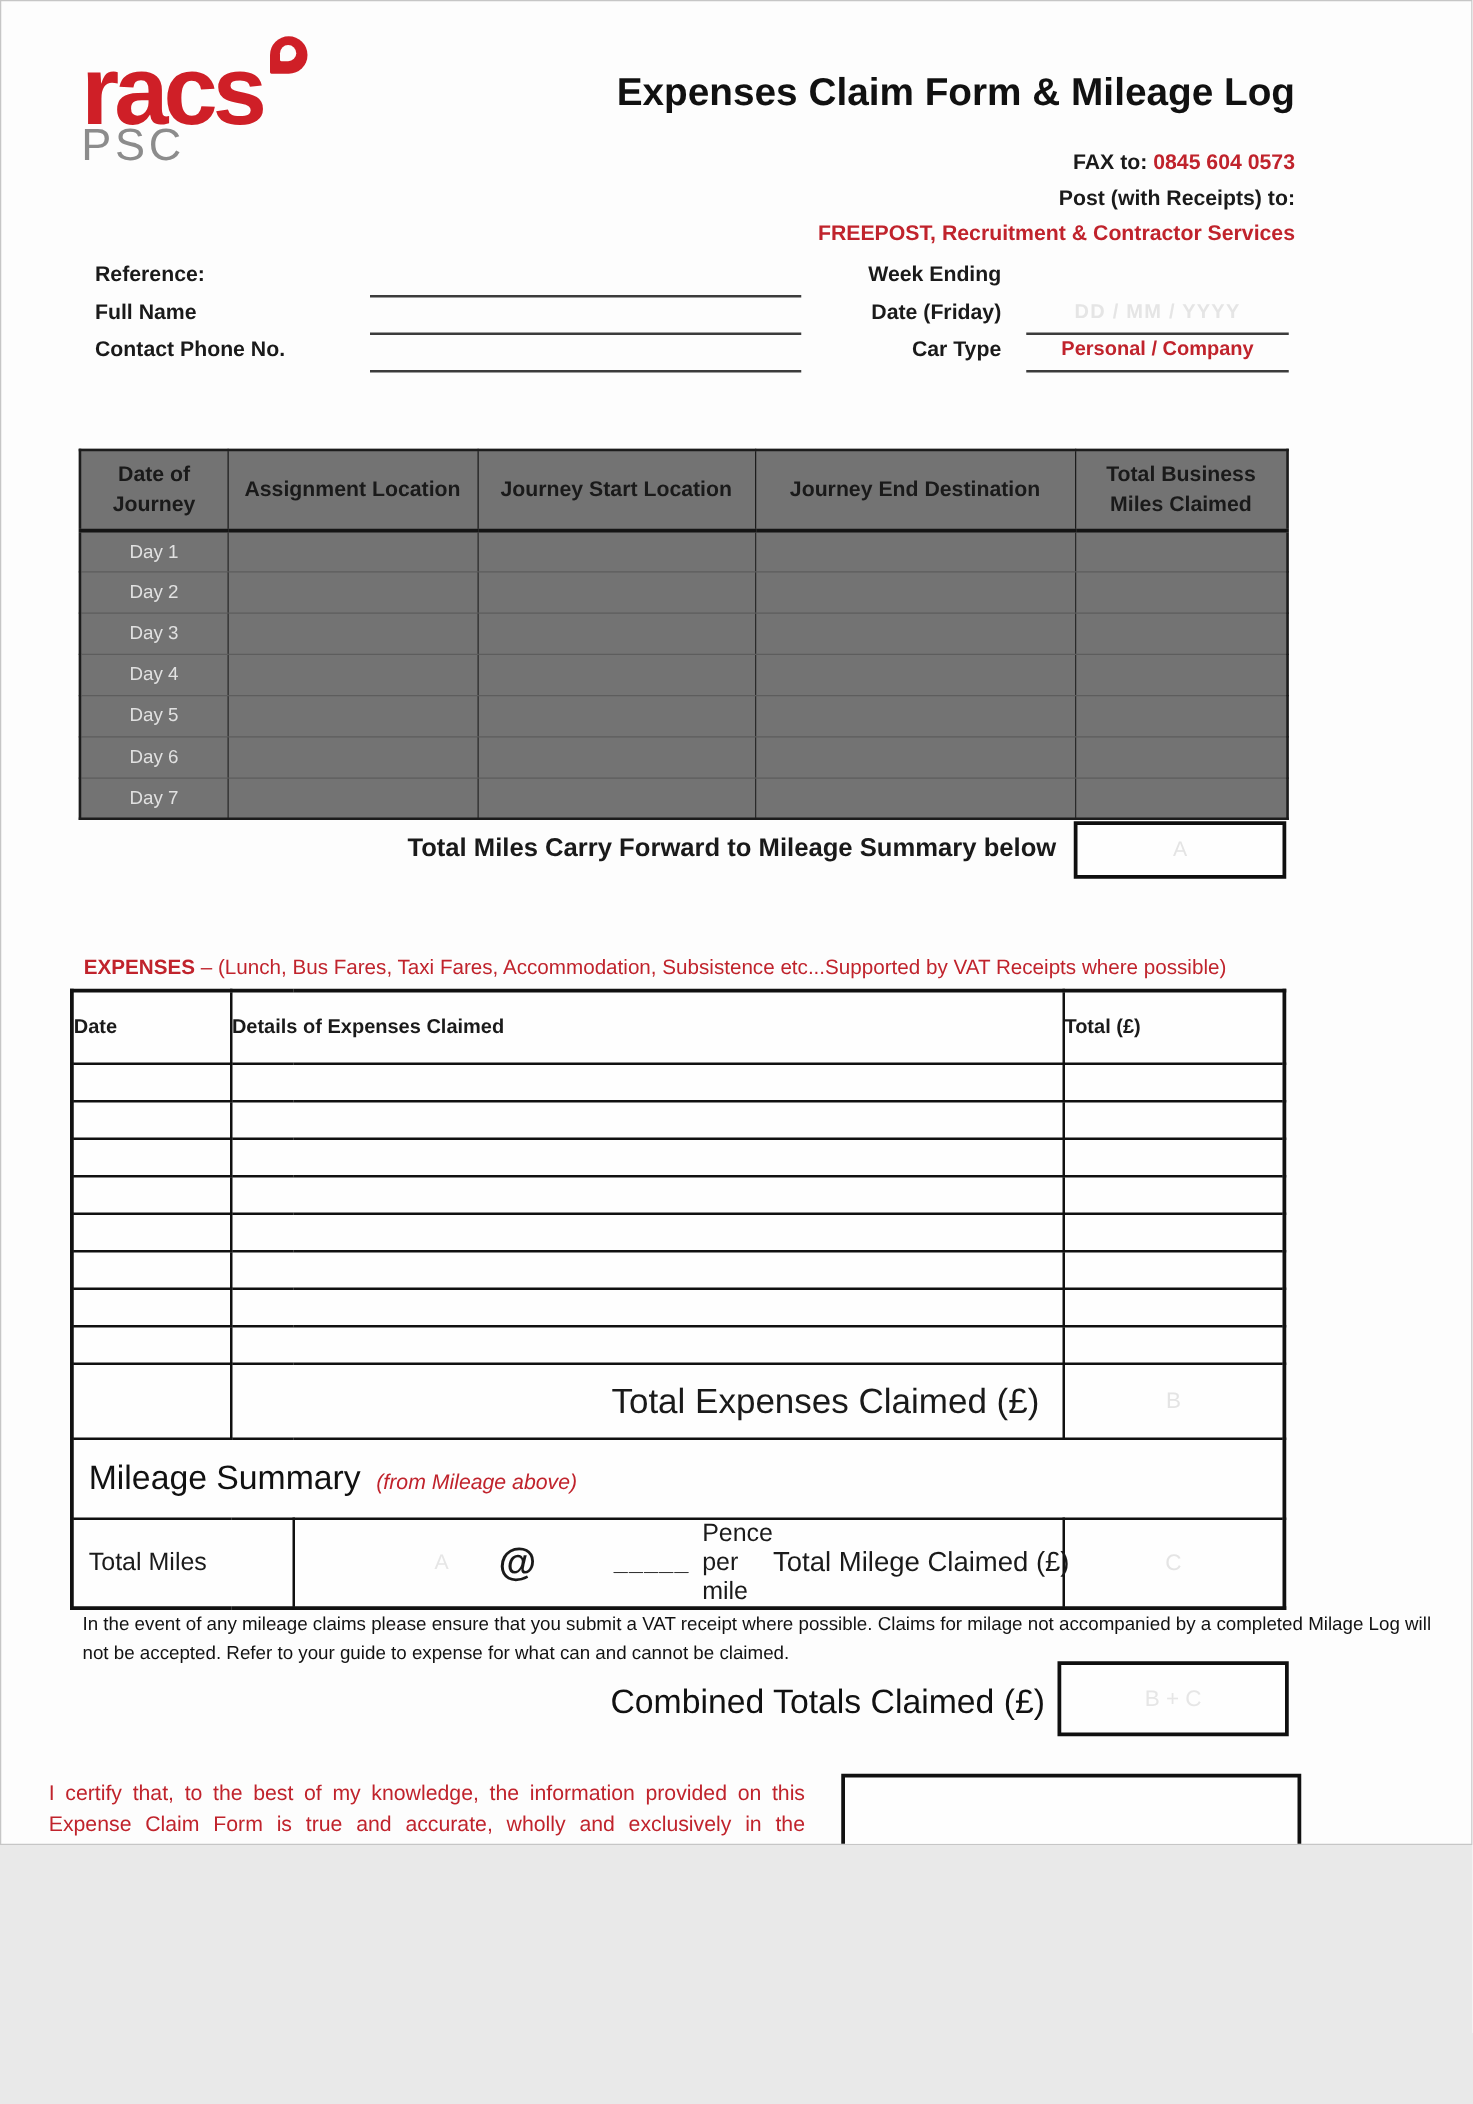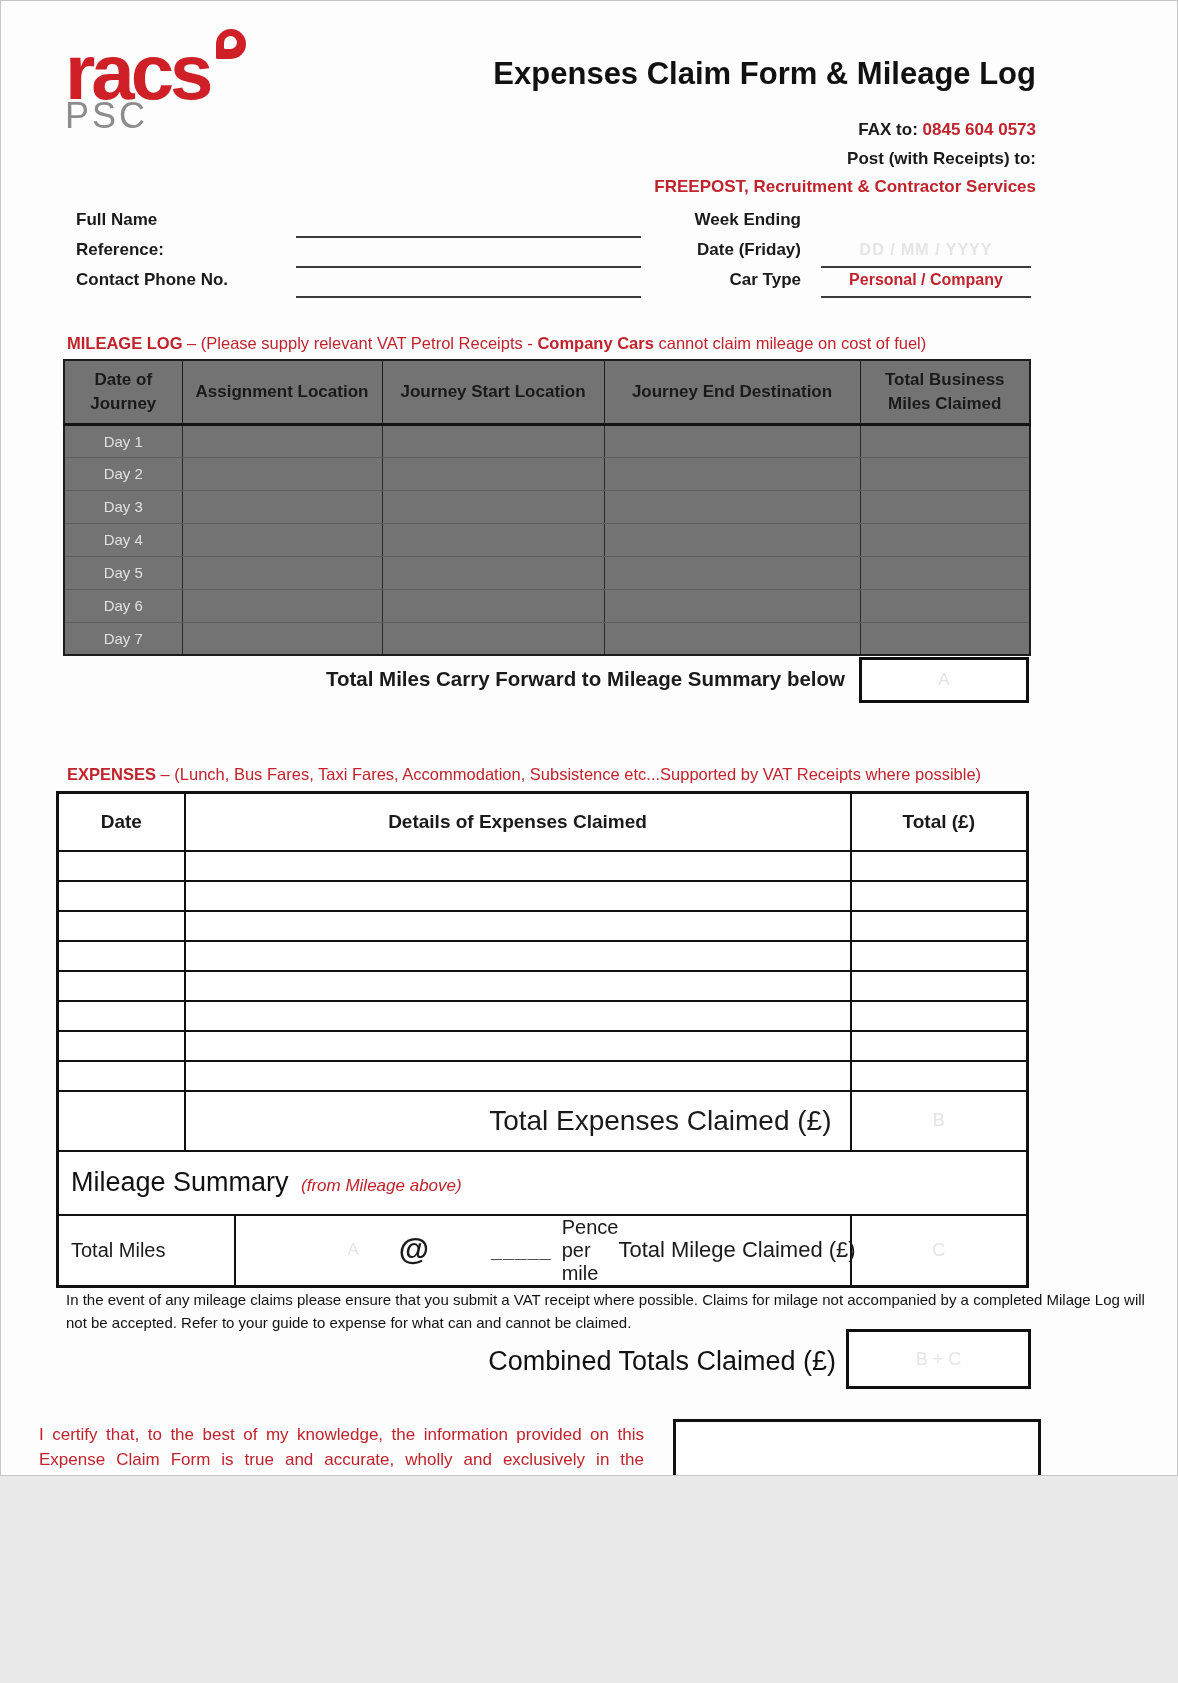--- a/index.html
+++ b/index.html
@@ -58,22 +58,22 @@
   .carry-box { position:absolute; right:0; top:0; width:170px; height:46px;
     border:3px solid #0f0f0f; display:flex; align-items:center; justify-content:center;
     font-size:17px; color:#e4e4e4; background:#fefefe; }
 
   
   .expenses-heading { position:absolute; left:66px; top:764px; font-size:16.5px; color:#c0232c; white-space:nowrap; }
   .expenses-heading b { font-weight:bold; }
 
   .exp-table { position:absolute; left:55px; top:790px; width:970px;
     border-collapse:collapse; table-layout:fixed; background:#fefefe; border:3px solid #111; }
-  .exp-table th { border:2px solid #111; font-size:19px; font-weight:bold;
-    height:58px; vertical-align:middle; text-align:center;margin-top:48px; }
+  .exp-table th { border:2px solid #111; font-size:16px; font-weight:bold;
+    height:58px; vertical-align:middle; text-align:left;margin-top:48px; }
   .exp-table td { border:2px solid #111; }
   .exp-empty td { height:30px; }
   .exp-total-row td { height:60px; }
   .exp-total-label { text-align:right; padding-right:18px; font-size:28px; vertical-align:middle; }
   .code-cell { text-align:center; font-size:18px; color:#e4e4e4; vertical-align:middle; }
 
   .summary-row td { height:64px; vertical-align:middle; padding-left:12px; }
   .summary-title { font-size:27px; color:#111; }
   .summary-sub { font-size:17px; font-style:italic; color:#c0232c; margin-left:8px; }
 
@@ -119,25 +119,25 @@
 
   <div class="header-right">
     <div class="page-title">Expenses Claim Form &amp; Mileage Log</div>
     <div class="fax-line"><span>FAX to: </span><span class="red">0845 604 0573</span></div>
     <div class="post-line">Post (with Receipts) to:</div>
     <div class="freepost-line red">FREEPOST, Recruitment &amp; Contractor Services</div>
   </div>
 
   <div class="fields-left">
     <div class="frow">
+      <span class="flabel">Reference:</span>
+      <span class="fline"></span>
+    </div>
+    <div class="frow">
       <span class="flabel">Full Name</span>
-      <span class="fline"></span>
-    </div>
-    <div class="frow">
-      <span class="flabel">Reference:</span>
       <span class="fline"></span>
     </div>
     <div class="frow">
       <span class="flabel">Contact Phone No.</span>
       <span class="fline"></span>
     </div>
   </div>
 
   <div class="fields-right">
     <div class="rrow">
@@ -148,21 +148,20 @@
       <span class="rvalue placeholder">DD / MM / YYYY</span>
       <span class="rline"></span>
     </div>
     <div class="rrow">
       <span class="rlabel">Car Type</span>
       <span class="rvalue red">Personal / Company</span>
       <span class="rline"></span>
     </div>
   </div>
 
-  <div class="mileage-heading"><b>MILEAGE LOG</b><span> – (Please supply relevant VAT Petrol Receipts - </span><b>Company Cars</b><span> cannot claim mileage on cost of fuel)</span></div>
 
   <table class="mileage-table">
     <colgroup>
         <col style="width:118px">
         <col style="width:200px">
         <col style="width:222px">
         <col style="width:256px">
         <col style="width:170px">
       </colgroup>
     <thead>

